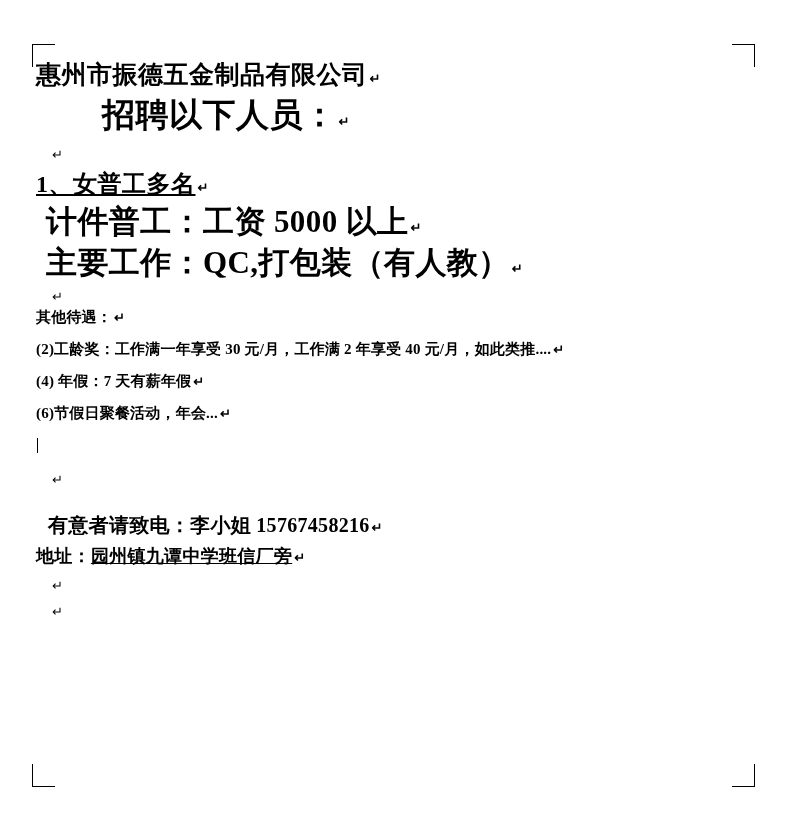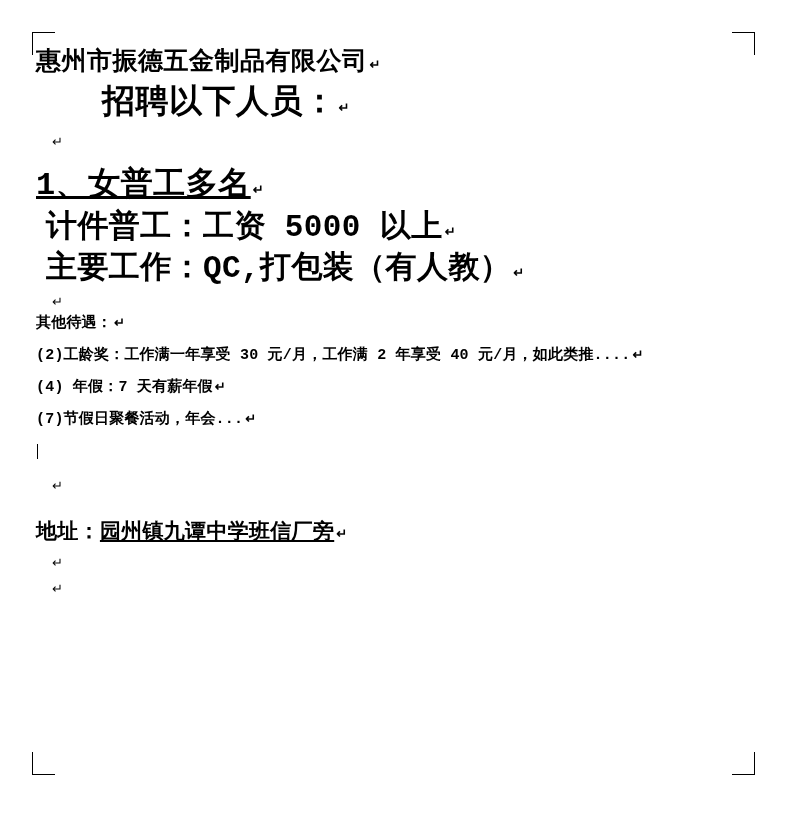--- a/index.html
+++ b/index.html
@@ -13,26 +13,25 @@
     font-family: "Liberation Serif", "DejaVu Serif", serif;
     color: #000000;
     position: relative;
     overflow: hidden;
   }
 
   
   .page {
     position: absolute;
     left: 20px;
-    top: 4px;
+    top: 16px;
     width: 747px;
     height: 789px;
     background: #ffffff;
     box-sizing: border-box;
-    font-family: Liberation Mono, monospace;
   }
 
   
   .crop {
     position: absolute;
     width: 22px;
     height: 22px;
     pointer-events: none;
   }
   .crop.tl { left: 12px;  top: 28px;  border-left: 1px solid #000; border-top: 1px solid #000; }
@@ -76,24 +75,24 @@
     margin-bottom: 14px;
   }
   .blank {
     height: 26px;
   }
   .blank .pilcrow { margin-left: 16px; }
   .blank-small { height: 22px; }
   .blank-small .pilcrow { margin-left: 16px; }
 
   .heading-item {
-    font-size: 32px;
+    font-size: 24px;
     font-weight: bold;
     letter-spacing: 0.5px;
-    margin-top: 10px;
+    margin-top: 0;
     margin-bottom: 10px;
   }
   .heading-item .underline {
     text-decoration: underline;
   }
   .big-line {
     font-size: 31px;
     font-weight: bold;
     letter-spacing: 0.4px;
     padding-left: 10px;
@@ -106,21 +105,21 @@
     margin-bottom: 17px;
   }
   .contact-line {
     font-size: 20px;
     font-weight: bold;
     letter-spacing: 0.3px;
     padding-left: 12px;
     margin-bottom: 12px;
   }
   .address-line {
-    font-size: 21px;
+    font-size: 18px;
     font-weight: bold;
     letter-spacing: 0.3px;
     margin-bottom: 12px;
   }
   .address-line .underline { text-decoration: underline; }
 
   .caret {
     display: inline-block;
     width: 1px;
     height: 15px;
@@ -155,28 +154,29 @@
 
     <div class="line blank-small"><span class="pilcrow"></span></div>
 
     <div class="line small-line"><span>其他待遇：</span><span class="pilcrow"></span></div>
 
     <div class="line small-line"><span>(2)工龄奖：工作满一年享受 30 元/月，工作满 2 年享受 40 元/月，如此类推....</span><span class="pilcrow"></span></div>
 
 
     <div class="line small-line"><span>(4) 年假：7 天有薪年假</span><span class="pilcrow"></span></div>
 
-    <div class="line small-line"><span>(7)节假日聚餐活动，年会...</span><span class="pilcrow"></span></div>
+    <div class="line small-line"><span>(6)节假日聚餐活动，年会...</span><span class="pilcrow"></span></div>
 
     <div class="line small-line"><span class="caret"></span></div>
 
     <div class="line blank-small"><span class="pilcrow"></span></div>
 
     <div class="line blank-small"></div>
 
+    <div class="line contact-line"><span>有意者请致电：李小姐 15767458216</span><span class="pilcrow"></span></div>
 
     <div class="line address-line"><span>地址：</span><span class="underline">园州镇九谭中学班信厂旁</span><span class="pilcrow"></span></div>
 
     <div class="line blank"><span class="pilcrow"></span></div>
 
     <div class="line blank"><span class="pilcrow"></span></div>
 
   </div>
 </div>
 

